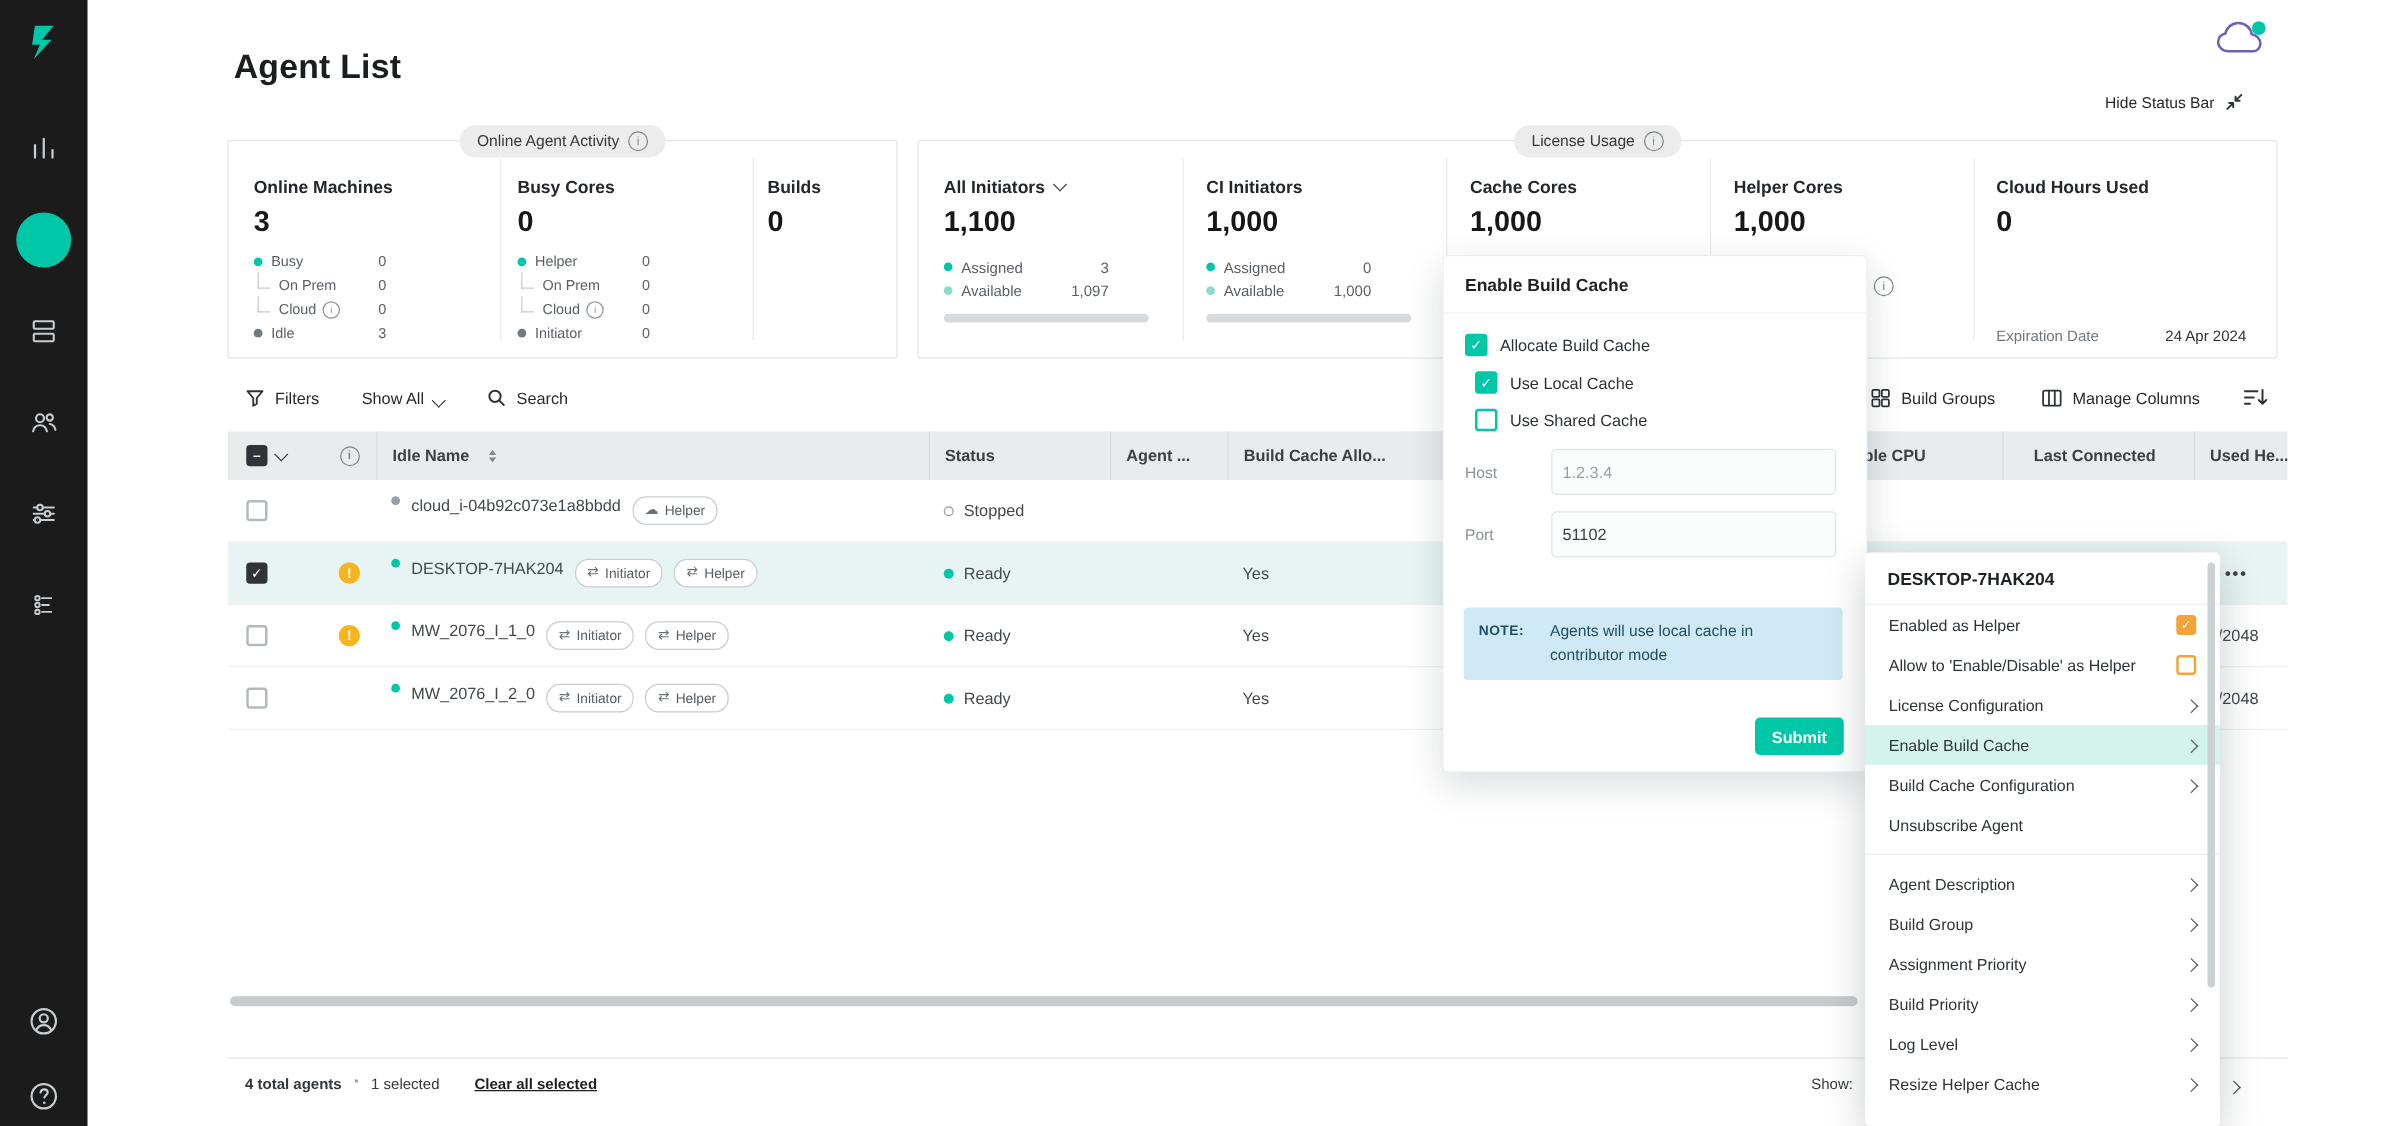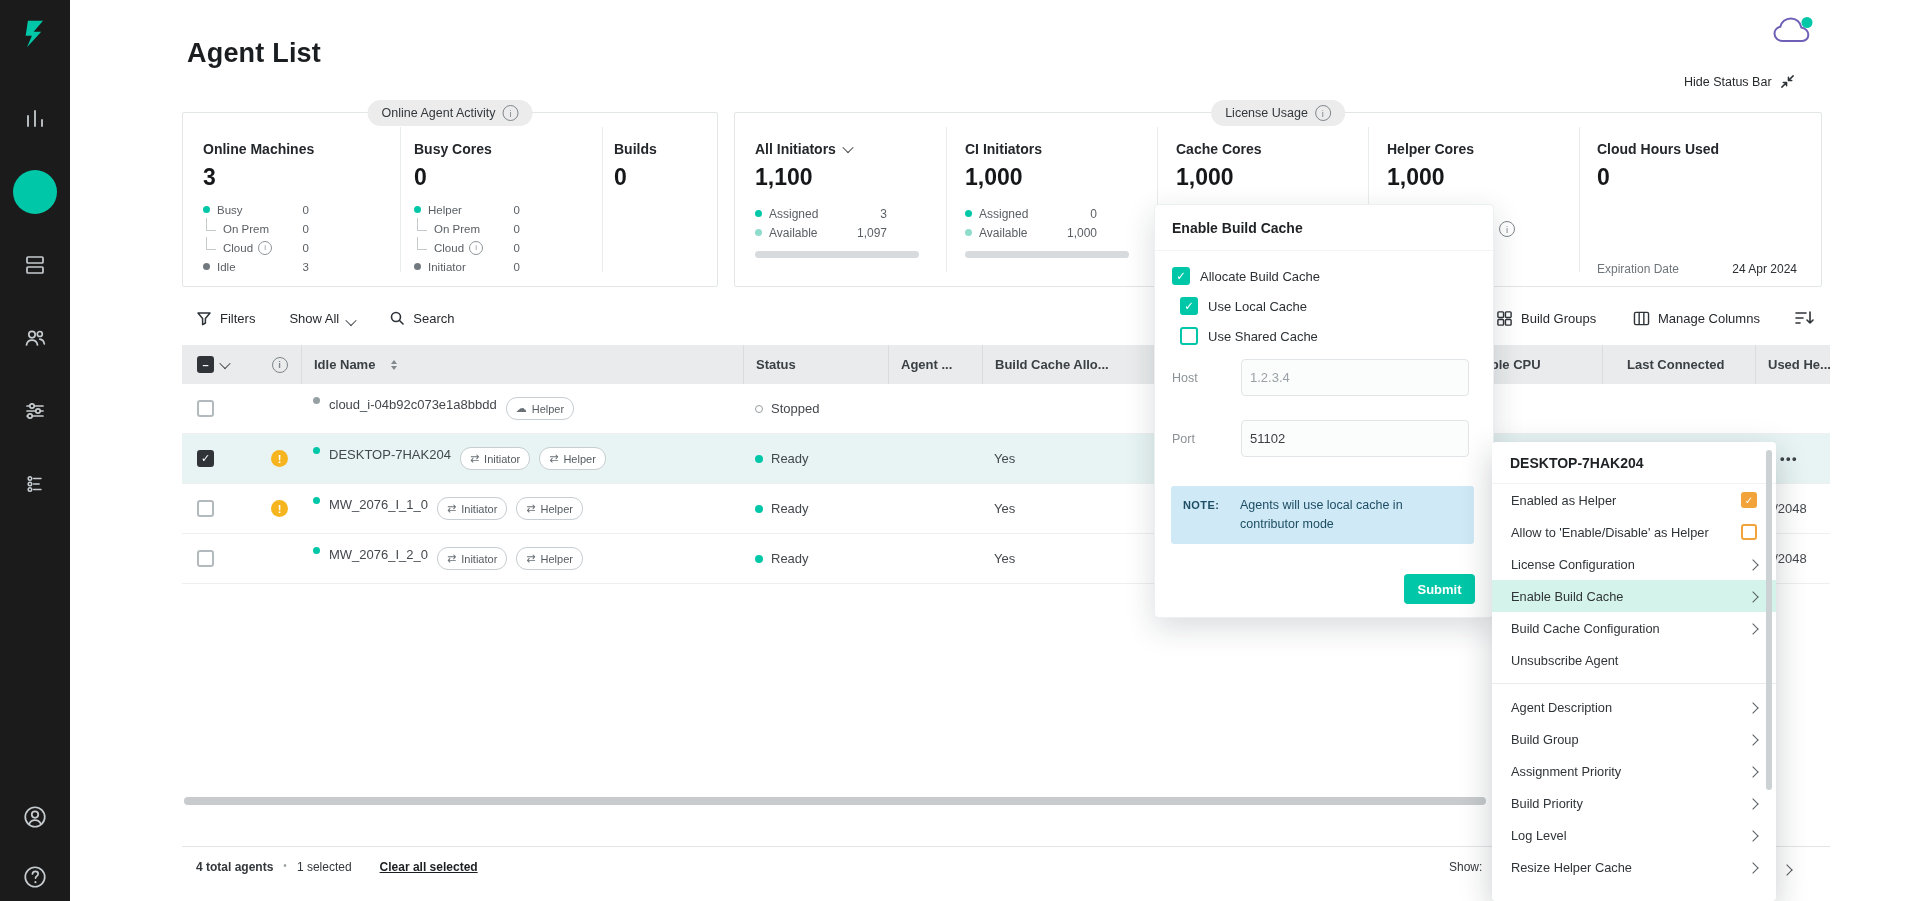--- a/index.html
+++ b/index.html
@@ -104,21 +104,21 @@
 
   
   .popup{position:absolute;left:1154px;top:204px;width:338px;height:412px;background:#fff;border:1px solid #edf0f1;border-radius:4px;box-shadow:0 10px 30px rgba(24,37,48,.16);z-index:40}
   .p-title{height:45px;display:flex;align-items:center;padding:0 17px;font-size:14px;font-weight:700;color:#1e2225;border-bottom:1px solid #f1f3f4}
   .p-checks{padding:10px 17px 0}
   .p-chk{display:flex;align-items:center;gap:10px;height:30px;font-size:13px;color:#2c3135}
   .p-chk.ind{margin-left:8px}
   .pcb{width:18px;height:18px;border:2px solid #00c7a7;border-radius:3px;background:#fff;display:flex;align-items:center;justify-content:center;color:#fff;font-size:11.5px;font-weight:700;flex-shrink:0;cursor:pointer;box-sizing:border-box}
   .pcb.on{background:#00c7a7}
   .p-field{display:flex;align-items:center;padding:0 17px;margin-top:8px}
-  .p-field.second{margin-top:24px}
+  .p-field.second{margin-top:13px}
   .p-label{width:69px;font-size:12.5px;color:#8b9297}
   .p-input{width:228px;height:37px;border:1px solid #e1e5e7;border-radius:4px;background:#fbfcfc;display:flex;align-items:center;padding-left:8px;font-size:13px;box-sizing:border-box;cursor:text}
   .p-input.ph{color:#9aa1a6}
   .p-input.tx{color:#3b4045}
   .p-note{position:absolute;left:16px;top:281px;width:303px;min-height:55px;background:#cfe9f6;border-radius:3px;display:flex;padding:10px 12px;box-sizing:border-box}
   .note-label{font-size:11px;font-weight:700;color:#1d4e63;letter-spacing:.4px;width:57px;flex-shrink:0;padding-top:3px}
   .note-text{font-size:12.5px;color:#1d4e63;line-height:1.5;width:192px}
   .p-submit{position:absolute;right:18px;bottom:13px;width:71px;height:30px;background:#00c7a7;color:#fff;border-radius:4px;display:flex;align-items:center;justify-content:center;font-size:13px;font-weight:700;cursor:pointer}
 
   

